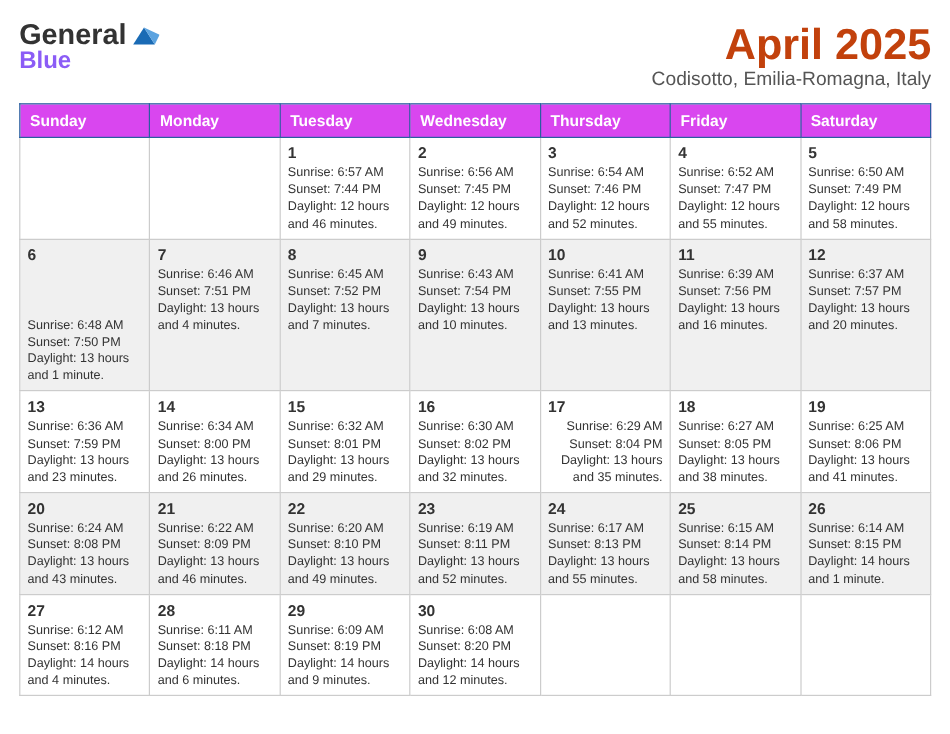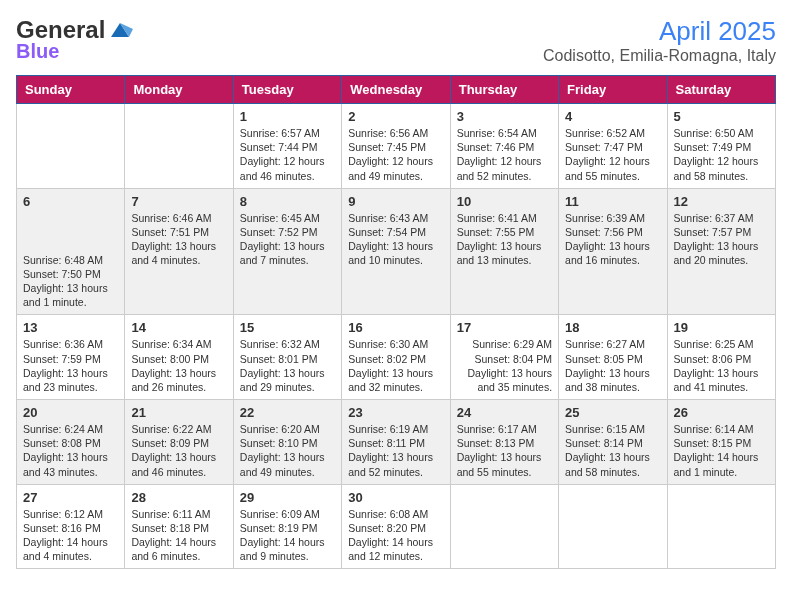--- a/index.html
+++ b/index.html
@@ -18,35 +18,35 @@
     }
     .logo {
       display: flex;
       flex-direction: column;
       align-items: flex-start;
     }
     .title-area {
       text-align: right;
     }
     .month-title {
-      font-size: 26px;
-      font-weight: normal;
-      color: #3b82f6;
+      font-size: 36px;
+      font-weight: bold;
+      color: #c2410c;
     }
     .location-title {
       font-size: 16px;
       color: #555;
     }
     .calendar {
       width: 100%;
       border-collapse: collapse;
       border: 1px solid #ccc;
     }
     .calendar th {
-      background: #be185d;
+      background: #d946ef;
       color: #fff;
       font-size: 13px;
       font-weight: bold;
       padding: 6px 8px;
       text-align: left;
       border: 1px solid #2a5ea0;
     }
     .calendar td {
       border: 1px solid #ccc;
       vertical-align: top;

